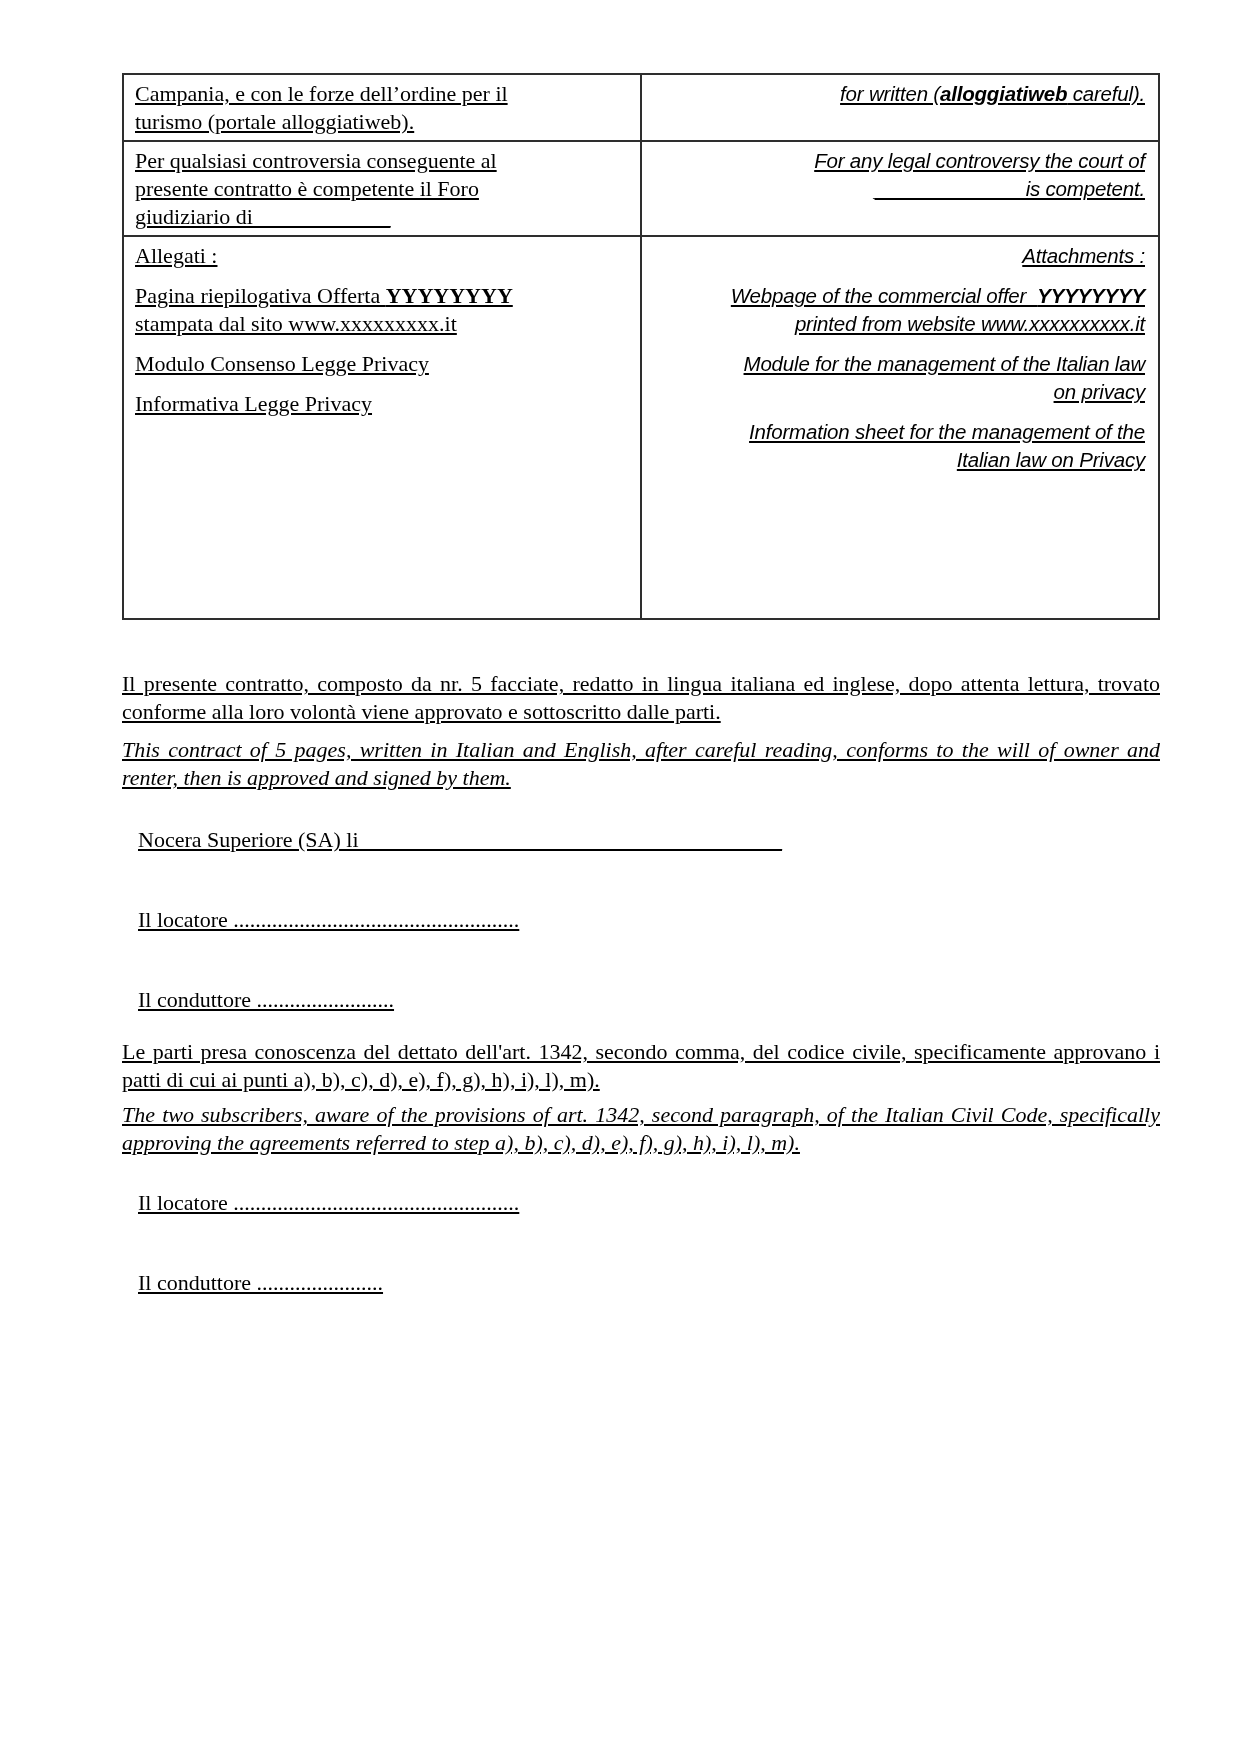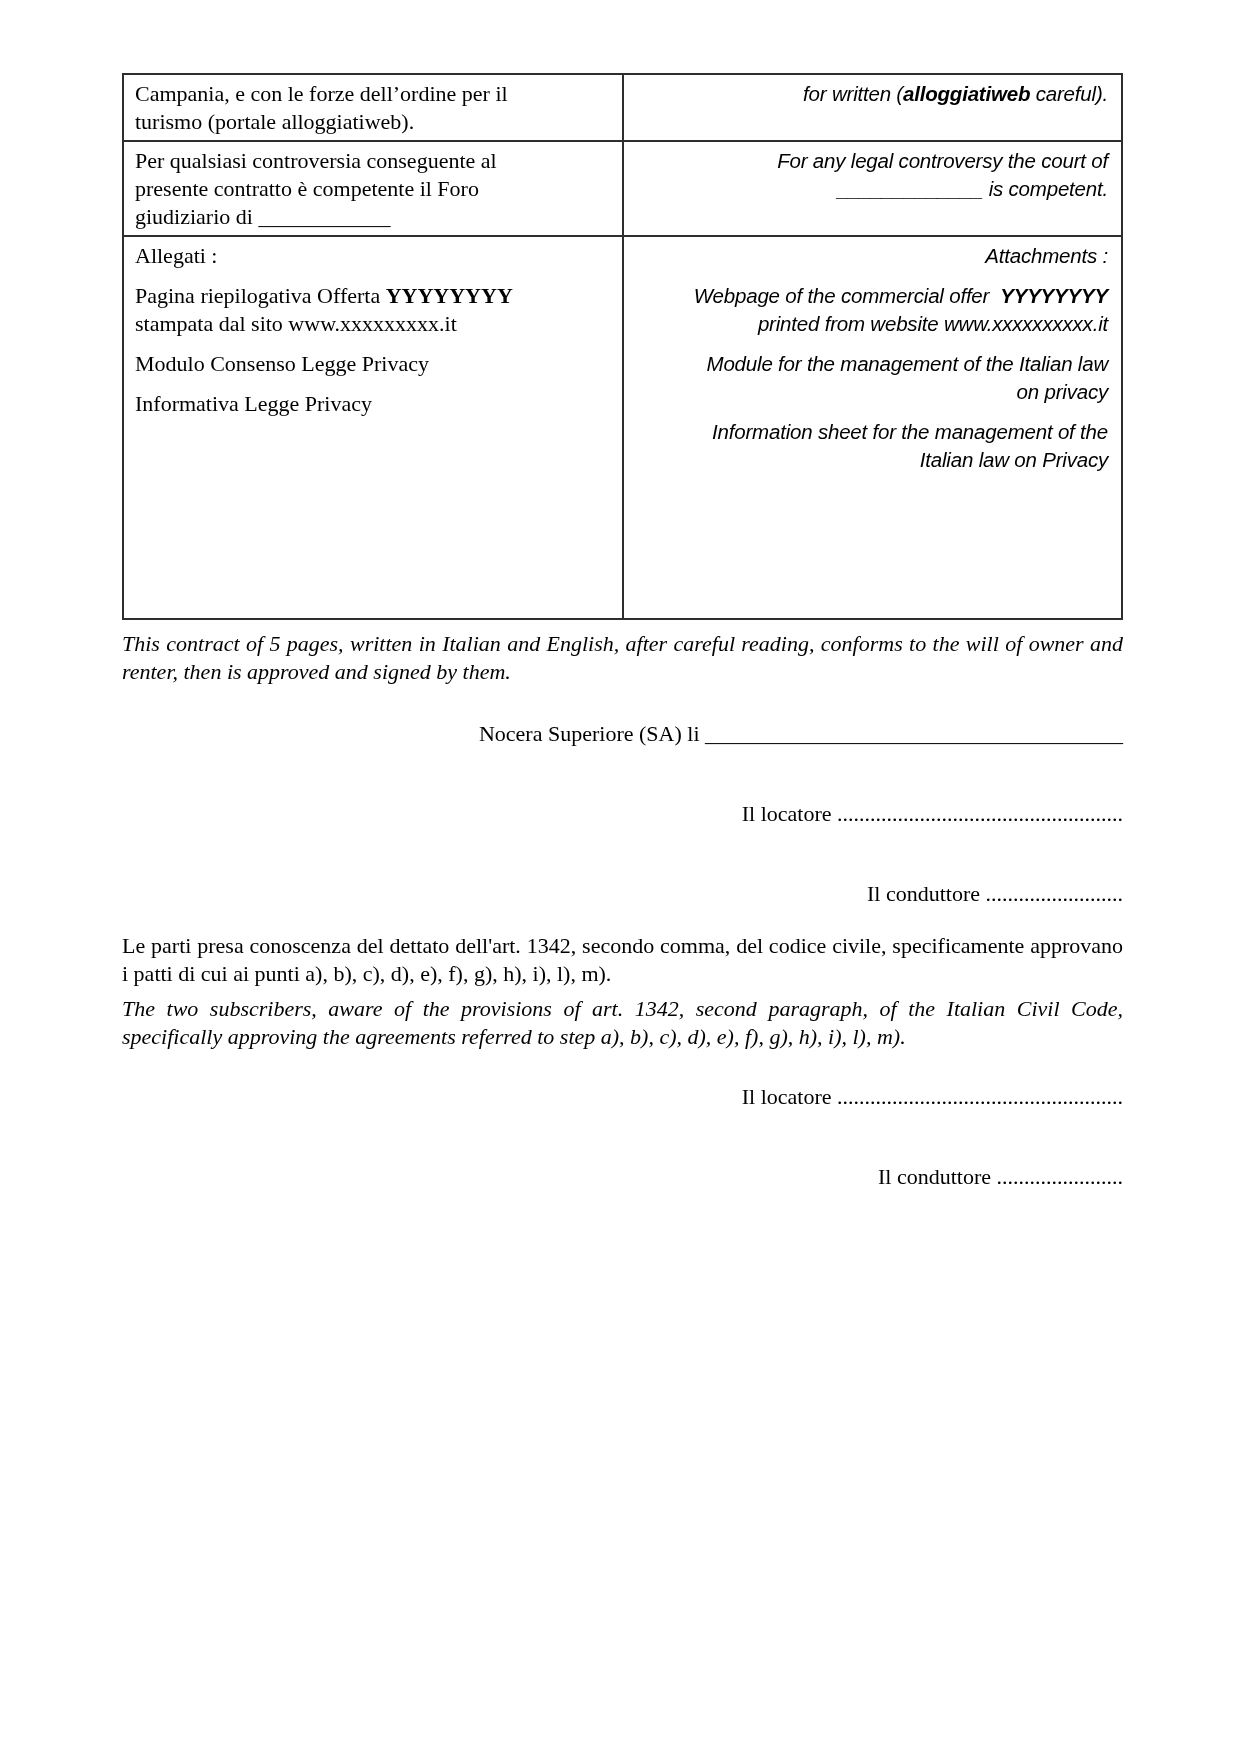--- a/index.html
+++ b/index.html
@@ -8,21 +8,22 @@
     position: relative;
     width: 1240px;
     height: 1754px;
     margin: 0 auto;
     background: #ffffff;
     color: #000000;
     font-family: "Liberation Serif", serif;
     overflow: hidden;
   }
   .inner {
-    padding: 73px 117px 0 122px;
+    padding: 73px 80px 0 122px;
+    text-decoration: underline;
   }
 
   
   .contract-table {
     width: 100%;
     border-collapse: collapse;
     table-layout: fixed;
   }
   .contract-table td {
     border: 2px solid #2e2e2e;
@@ -52,24 +53,24 @@
 
   
   .para {
     margin: 0;
     font-size: 22px;
     line-height: 28px;
     text-align: justify;
   }
   .para.en { font-style: italic; }
   .line-item {
-    margin: 0;
+    margin: 16px;
     font-size: 22px;
     line-height: 28px;
-    text-align: right;
+    text-align: left;
   }
   .p-contract-it { margin-top: 50px; }
   .p-contract-en { margin-top: 10px; }
   .p-place       { margin-top: 34px; }
   .p-sig1        { margin-top: 52px; }
   .p-sig2        { margin-top: 52px; }
   .p-1342-it     { margin-top: 24px; }
   .p-1342-en     { margin-top: 7px; }
   .p-sig3        { margin-top: 32px; }
   .p-sig4        { margin-top: 52px; }
@@ -128,20 +129,21 @@
           </div>
           <div class="item">
             <span class="ln">Information sheet for the management of the</span>
             <span class="ln">Italian law on Privacy</span>
           </div>
         </td>
       </tr>
     </tbody>
       </table>
 
+    <p class="para p-contract-it">Il presente contratto, composto da nr. 5 facciate,  redatto in lingua italiana ed inglese, dopo attenta lettura, trovato conforme alla loro volontà viene approvato e sottoscritto dalle parti.</p>
     <p class="para en p-contract-en">This contract of 5 pages, written in Italian and English, after careful reading, conforms to the will of owner and renter, then is approved and signed by them.</p>
 
     <p class="line-item p-place">Nocera Superiore (SA) li ______________________________________</p>
 
     <p class="line-item p-sig1">Il locatore ....................................................</p>
     <p class="line-item p-sig2">Il conduttore .........................</p>
 
     <p class="para p-1342-it">Le parti presa conoscenza del dettato dell'art. 1342, secondo comma, del codice civile,  specificamente approvano i patti di cui ai punti a), b), c), d), e), f), g), h), i), l), m).</p>
     <p class="para en p-1342-en">The two subscribers, aware of the provisions of art. 1342, second paragraph, of the Italian Civil Code, specifically approving the agreements referred to step a), b), c), d), e), f), g), h), i), l), m).</p>
 

